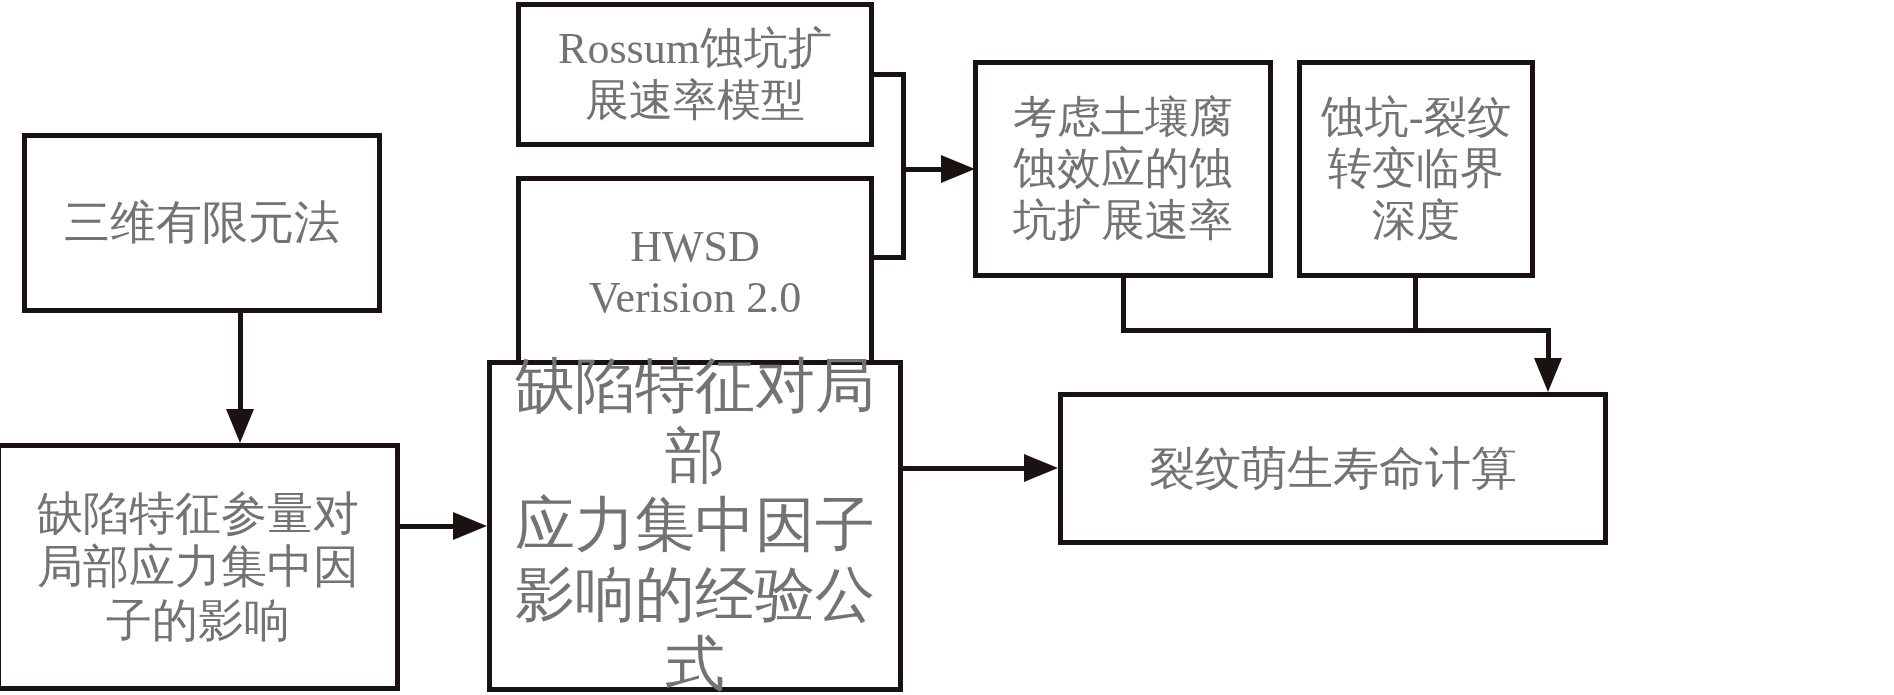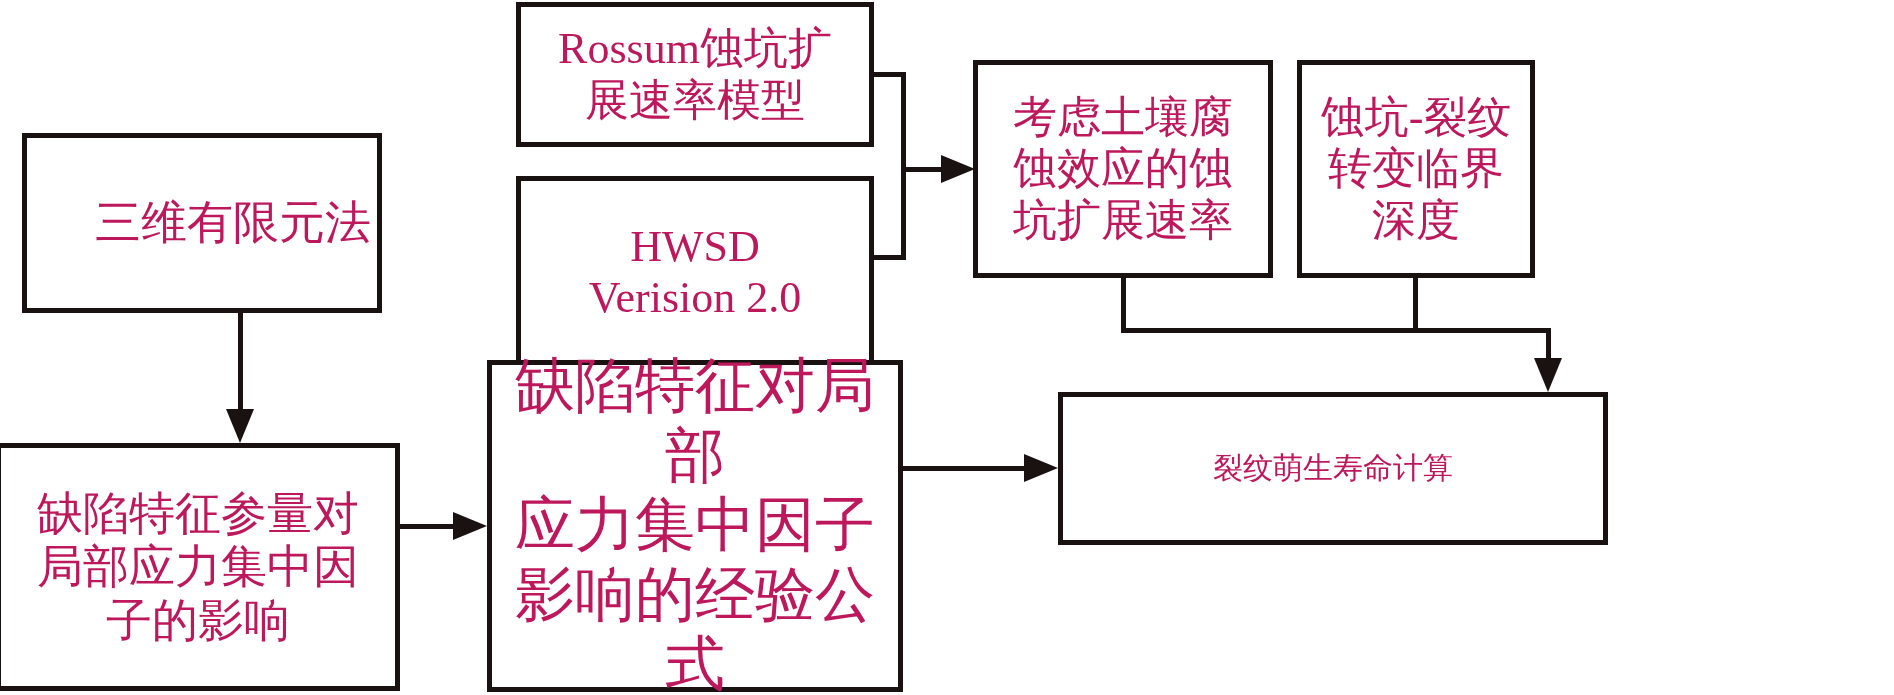--- a/index.html
+++ b/index.html
@@ -19,39 +19,39 @@
   .node {
     position: absolute;
     box-sizing: border-box;
     border: 5px solid #1a1210;
     background: #ffffff;
     display: flex;
     align-items: center;
     justify-content: center;
     text-align: center;
     line-height: 1.16;
-    color: #be185d;
+    color: #737373;
     z-index: 3;
   }
   .node .lbl {
     display: block;
     width: 100%;
     white-space: pre-line;
     padding: 0 6px;
     box-sizing: border-box;
   }
   
-  #n-fem      { left: 22px;   top: 133px; width: 360px; height: 180px; font-size: 46px; text-align: right; }
+  #n-fem      { left: 22px;   top: 133px; width: 360px; height: 180px; font-size: 46px; }
   #n-rossum   { left: 516px;  top: 2px;   width: 358px; height: 145px; font-size: 44px; }
   #n-hwsd     { left: 516px;  top: 176px; width: 358px; height: 192px; font-size: 44px; }
   #n-pitrate  { left: 973px;  top: 60px;  width: 300px; height: 218px; font-size: 44px; }
   #n-critdep  { left: 1297px; top: 60px;  width: 238px; height: 218px; font-size: 44px; }
   #n-defparam { left: -4px;   top: 443px; width: 404px; height: 248px; font-size: 46px; }
   #n-empform  { left: 487px;  top: 360px; width: 416px; height: 332px; font-size: 60px; }
-  #n-life     { left: 1058px; top: 392px; width: 550px; height: 153px; font-size: 30px; }
+  #n-life     { left: 1058px; top: 392px; width: 550px; height: 153px; font-size: 46px; }
 
   .edge { position: absolute; background: #1a1210; z-index: 2; }
   .edge.h { height: 5px; }
   .edge.v { width: 5px; }
 
   .arrowhead { position: absolute; width: 0; height: 0; z-index: 4; }
   .arrowhead.down {
     border-left: 14px solid transparent;
     border-right: 14px solid transparent;
     border-top: 34px solid #1a1210;

